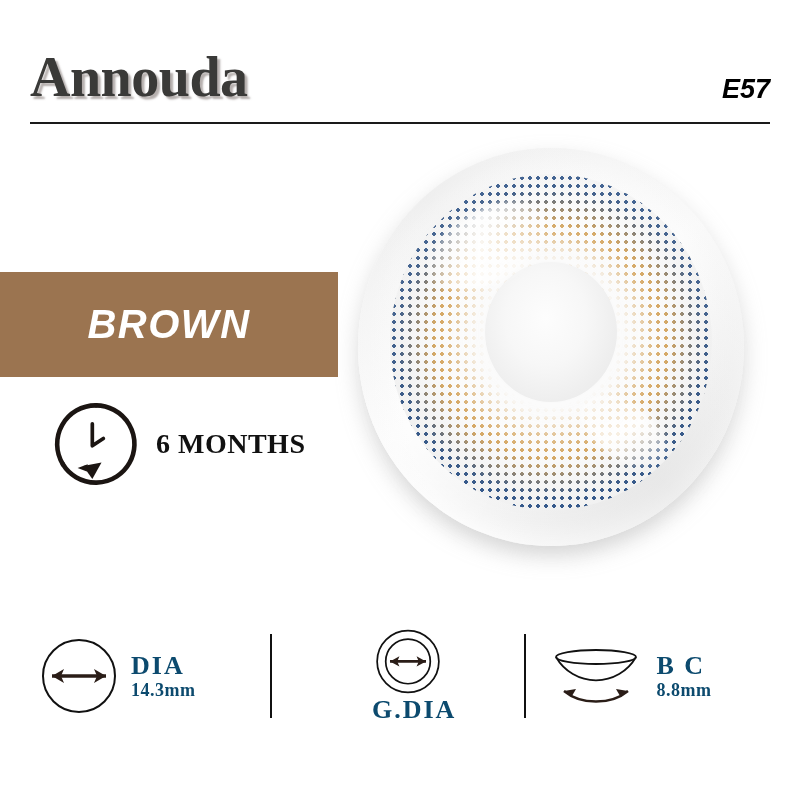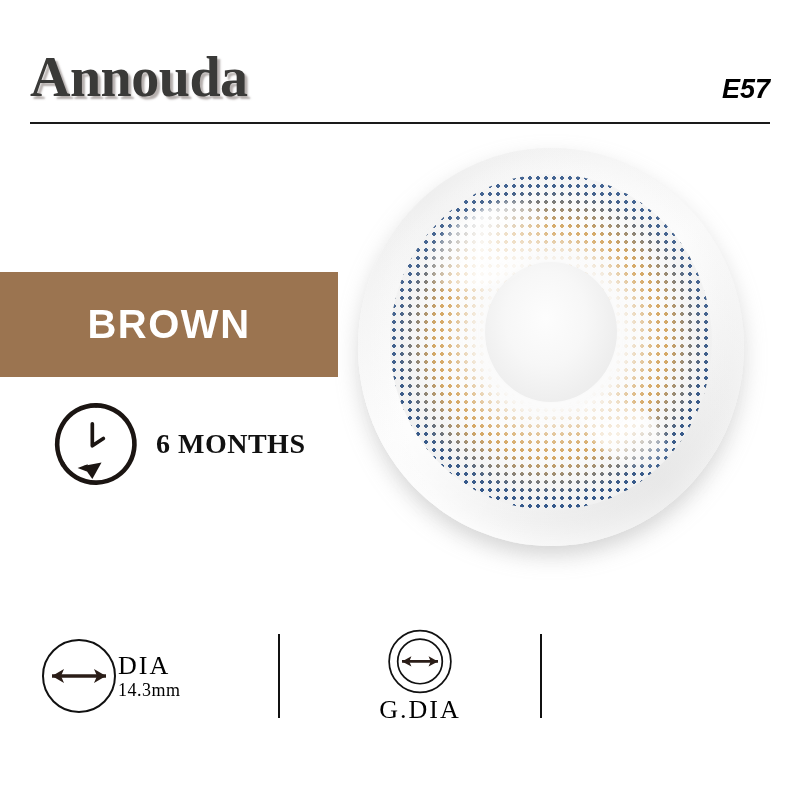--- a/index.html
+++ b/index.html
@@ -201,20 +201,21 @@
     display: flex;
     align-items: center;
     justify-content: center;
   }
   #color-banner-label {
     font-family: "Liberation Sans", sans-serif;
     font-weight: bold;
     font-size: 40px;
     letter-spacing: 1.5px;
     color: #ffffff;
+    font-style: italic;
   }
 
   
   #duration-row {
     position: absolute;
     left: 50px;
     top: 398px;
     display: flex;
     align-items: center;
   }
@@ -238,23 +239,24 @@
     display: flex;
     align-items: center;
   }
   .spec {
     display: flex;
     align-items: center;
     height: 96px;
   }
   .spec-icon { display: block; }
   .spec-text {
+    margin-left: 13px;
     font-family: "Liberation Serif", serif;
-    font-weight: normal;
-    color: #000000;
+    font-weight: bold;
+    color: #0c4a6e;
     line-height: 1.12;
   }
   .spec-title { font-size: 26px; letter-spacing: 2px; display:block; }
   .spec-value { font-size: 18px; letter-spacing: 0.5px; display:block; }
   .spec-divider {
     width: 2px;
     height: 84px;
     background: #111111;
   }
   #spec-dia   { width: 238px; }
@@ -326,16 +328,29 @@
         <path d="M18 39 L29 33 L26.5 39 L29 45 Z" fill="#2a1d17"></path>
         <path d="M60 39 L49 33 L51.5 39 L49 45 Z" fill="#2a1d17"></path>
       </svg>
       <span class="spec-text">
         <span class="spec-title">G.DIA</span>
       </span>
     </div>
 
     <div class="spec-divider"></div>
 
+    <div class="spec" id="spec-bc">
+      <svg class="spec-icon" width="96" height="74" viewBox="0 0 96 74">
+        <ellipse cx="48" cy="18" rx="40" ry="7" fill="none" stroke="#111" stroke-width="1.8"></ellipse>
+        <path d="M8 18 A46 46 0 0 0 88 18" fill="none" stroke="#111" stroke-width="1.8"></path>
+        <path d="M16 52 A42 30 0 0 0 80 52" fill="none" stroke="#2a1d17" stroke-width="2.4"></path>
+        <path d="M16 52 L28 50 L24 57 Z" fill="#2a1d17"></path>
+        <path d="M80 52 L68 50 L72 57 Z" fill="#2a1d17"></path>
+      </svg>
+      <span class="spec-text">
+        <span class="spec-title">B C</span>
+        <span class="spec-value">8.8mm</span>
+      </span>
+    </div>
 
   </div>
 
 </div>
 
 </body></html>

